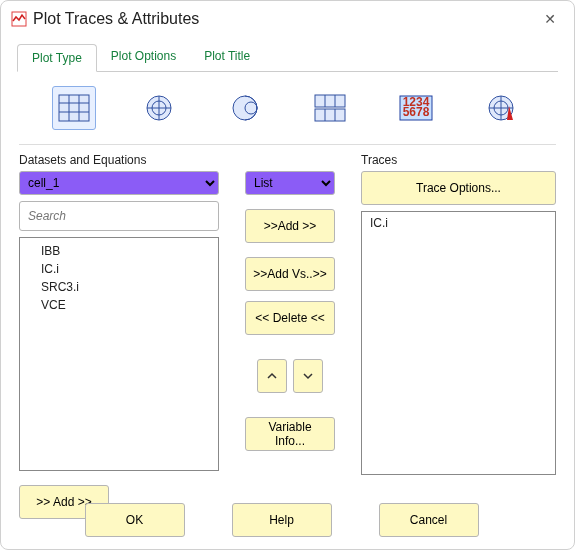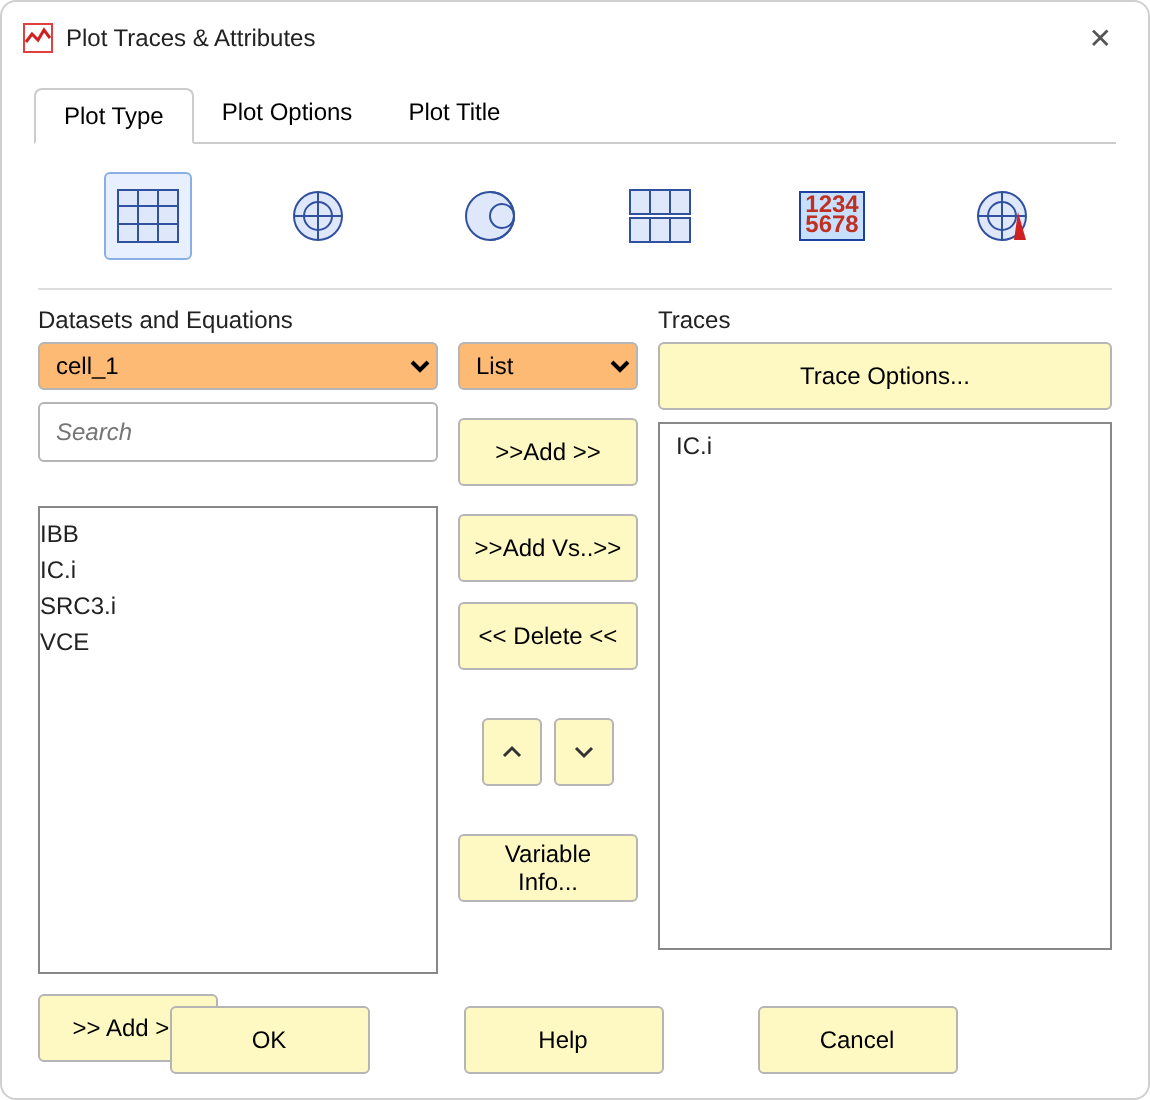--- a/index.html
+++ b/index.html
@@ -1,58 +1,58 @@
 <!DOCTYPE html>
 <html><head>
 <meta charset="utf-8">
 <style>
   * { box-sizing: border-box; font-family: "Segoe UI", Tahoma, sans-serif; font-size: 12px; }
   body { margin: 0; background: #fff; color: #222; }
   .dialog { width: 575px; height: 550px; border: 1px solid #d0d0d0; border-radius: 8px; overflow: hidden; position: relative; background: #fff; }
   .titlebar { display: flex; align-items: center; justify-content: space-between; padding: 8px 12px 4px 10px; }
   .titlebar-left { display: flex; align-items: center; gap: 6px; }
   .app-icon { width: 16px; height: 16px; }
-  .title-text { font-size: 12px; }
+  .title-text { font-size: 16px; }
   .close-x { font-size: 14px; color: #555; padding: 2px 6px; cursor: pointer; }
 
   .tabs { display: flex; gap: 0; margin: 10px 16px 0 16px; border-bottom: 1px solid #ccc; }
-  .tab { padding: 6px 14px; cursor: pointer; position: relative; color: #000000; }
+  .tab { padding: 6px 14px; cursor: pointer; position: relative; color: #15803d; }
   .tab.active { border: 1px solid #ccc; border-bottom: 1px solid #fff; background: #fff; border-radius: 4px 4px 0 0; top: 1px; }
 
   .icon-row { display: flex; justify-content: space-around; align-items: center; padding: 14px 30px 10px 30px; }
   .plot-icon { width: 44px; height: 44px; display: flex; align-items: center; justify-content: center; border: 1px solid transparent; border-radius: 3px; cursor: pointer; }
   .plot-icon.selected { background: #e8f0ff; border: 1px solid #8aaee8; }
 
   .hr { height: 1px; background: #ddd; margin: 4px 18px 8px 18px; }
 
-  .main-area { display: grid; grid-template-columns: 200px 90px 1fr; gap: 10px; padding: 0 18px; }
+  .main-area { display: grid; grid-template-columns: 200px 90px 1fr; gap: 26px; padding: 0 18px; }
   .section-label { font-size: 12px; margin-bottom: 4px; }
   .col { display: flex; flex-direction: column; }
 
   select.wide, input.wide { width: 100%; height: 24px; border: 1px solid #b5b5b5; border-radius: 3px; padding: 2px 6px; background: #fff; }
   .search-input { width: 100%; height: 24px; border: 1px solid #b5b5b5; border-radius: 3px; padding: 14px 8px; font-style: italic; color: #777; margin-top: 6px; }
-  .listbox { border: 1px solid #888; margin-top: 22px; height: 234px; padding: 4px 0; overflow: auto; background: #fff; }
+  .listbox { border: 1px solid #888; margin-top: 6px; height: 234px; padding: 4px 21px; overflow: auto; background: #fff; }
   .listbox div { line-height: 18px; cursor: pointer; }
   .traces-box { border: 1px solid #888; margin-top: 6px; height: 264px; padding: 4px 8px; background: #fff; }
 
   .btn { height: 24px; border: 1px solid #b5b5b5; border-radius: 3px; background: #fef9c3; padding: 16px 6px; cursor: pointer; display: inline-flex; align-items: center; justify-content: center; }
   .btn.small { width: 100%; }
   .mid-col { display: flex; flex-direction: column; align-items: center; gap: 0; }
 
   .eq-row { display: flex; gap: 10px; padding: 10px 18px 0 18px; align-items: center; }
   .eq-input { flex: 0 0 200px; height: 24px; border: 1px solid #b5b5b5; border-radius: 3px; padding: 2px 8px; font-style: italic; color: #777; }
 
   .footer { position: absolute; bottom: 12px; left: 0; right: 12px; display: flex; justify-content: space-around; padding: 0 60px; }
   .footer .btn { width: 100px; height: 24px; }
 
   .arrow-pair { display: flex; gap: 6px; justify-content: center; }
   .arrow-pair .btn { width: 30px; }
 
   .combo { position: relative; width: 100%; }
-  .combo select { width: 100%; height: 24px; border: 1px solid #b5b5b5; border-radius: 3px; background: #fdba74; padding-left: 4px; }
+  .combo select { width: 100%; height: 24px; border: 1px solid #b5b5b5; border-radius: 3px; background: #8b5cf6; padding-left: 4px; }
 </style>
 </head>
 <body>
 
 <div class="dialog">
 
   <div class="titlebar">
     <div class="titlebar-left">
       <svg class="app-icon" viewBox="0 0 16 16">
         <rect x="1" y="1" width="14" height="14" fill="#fff" stroke="#e04040"></rect>

